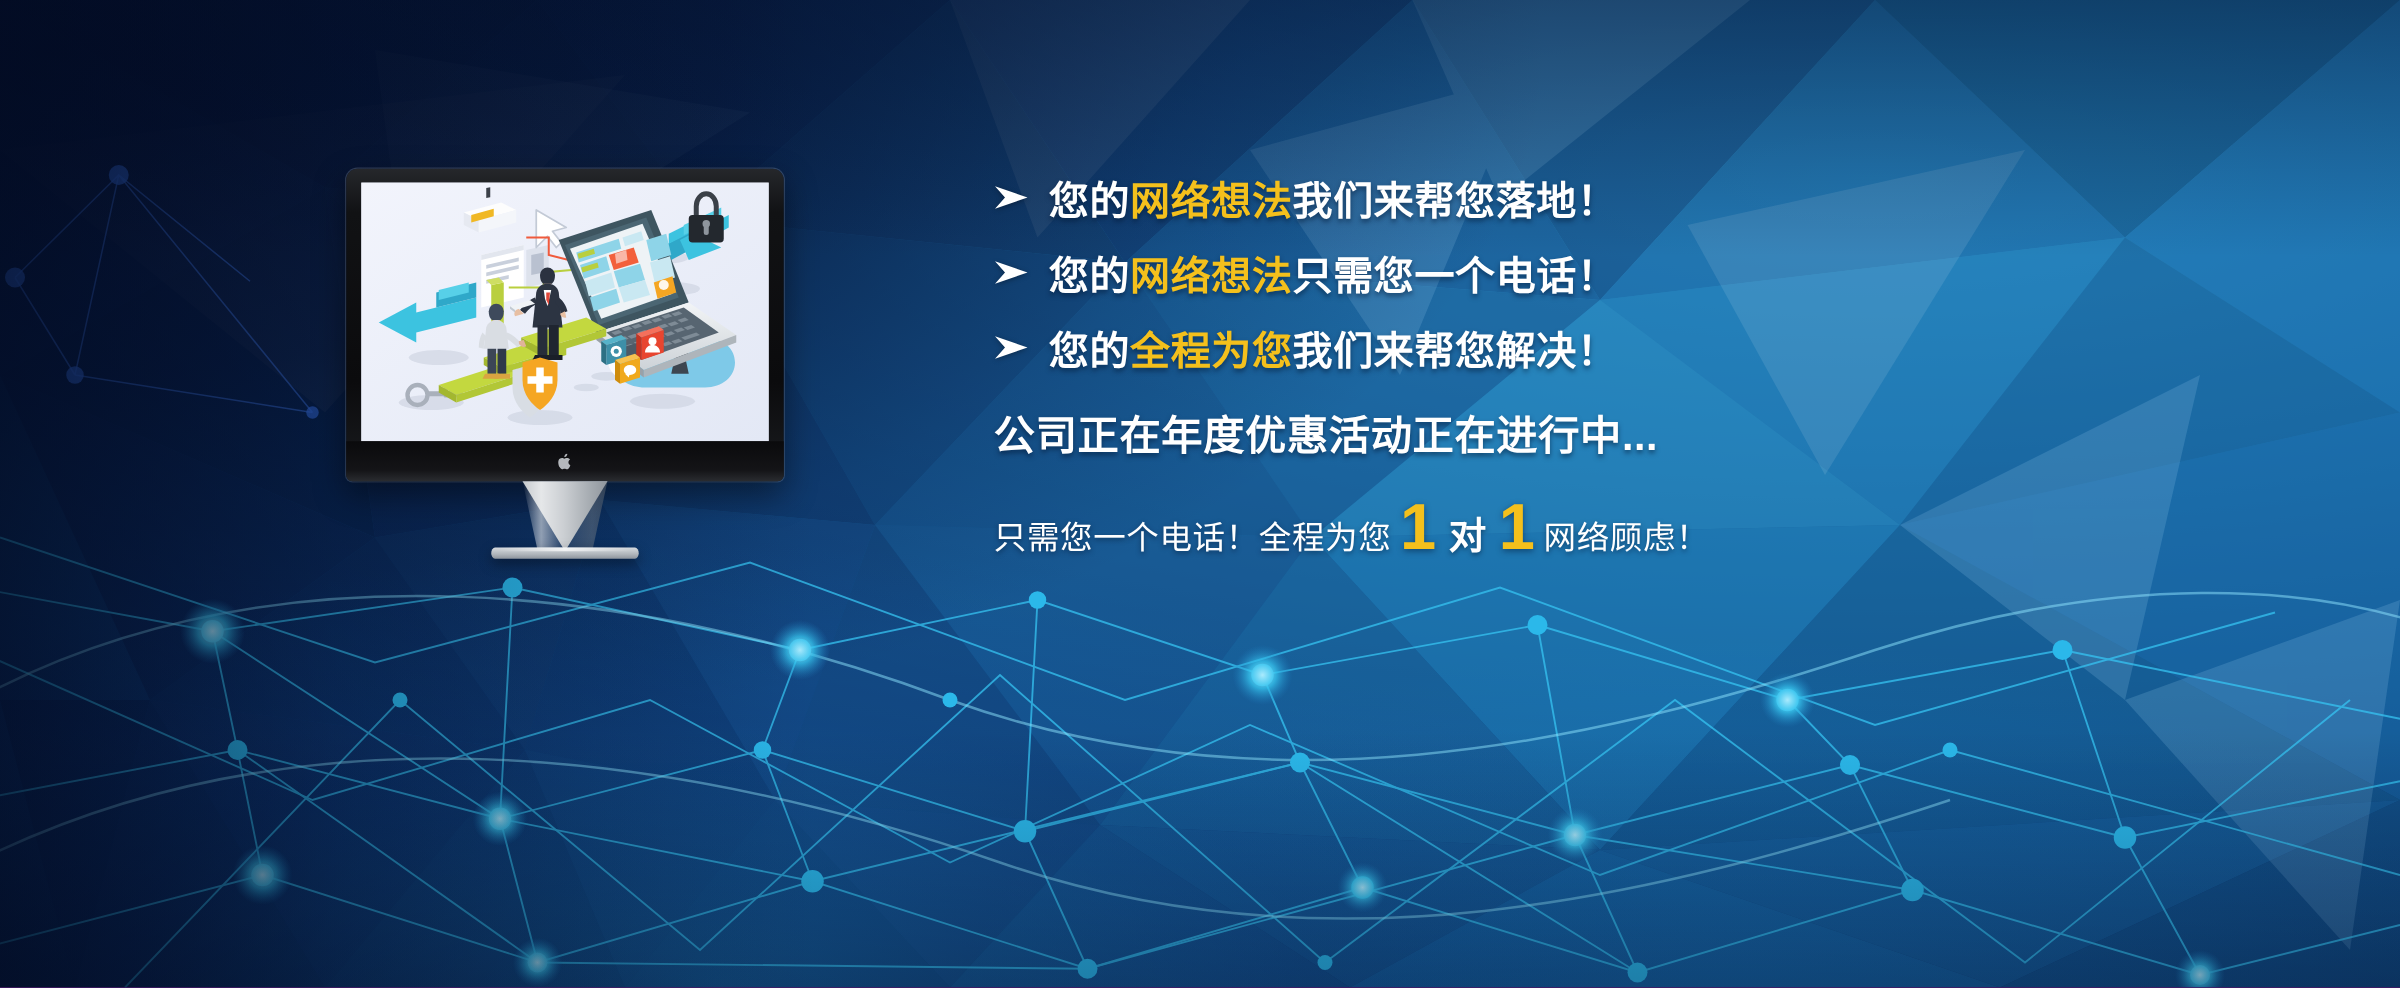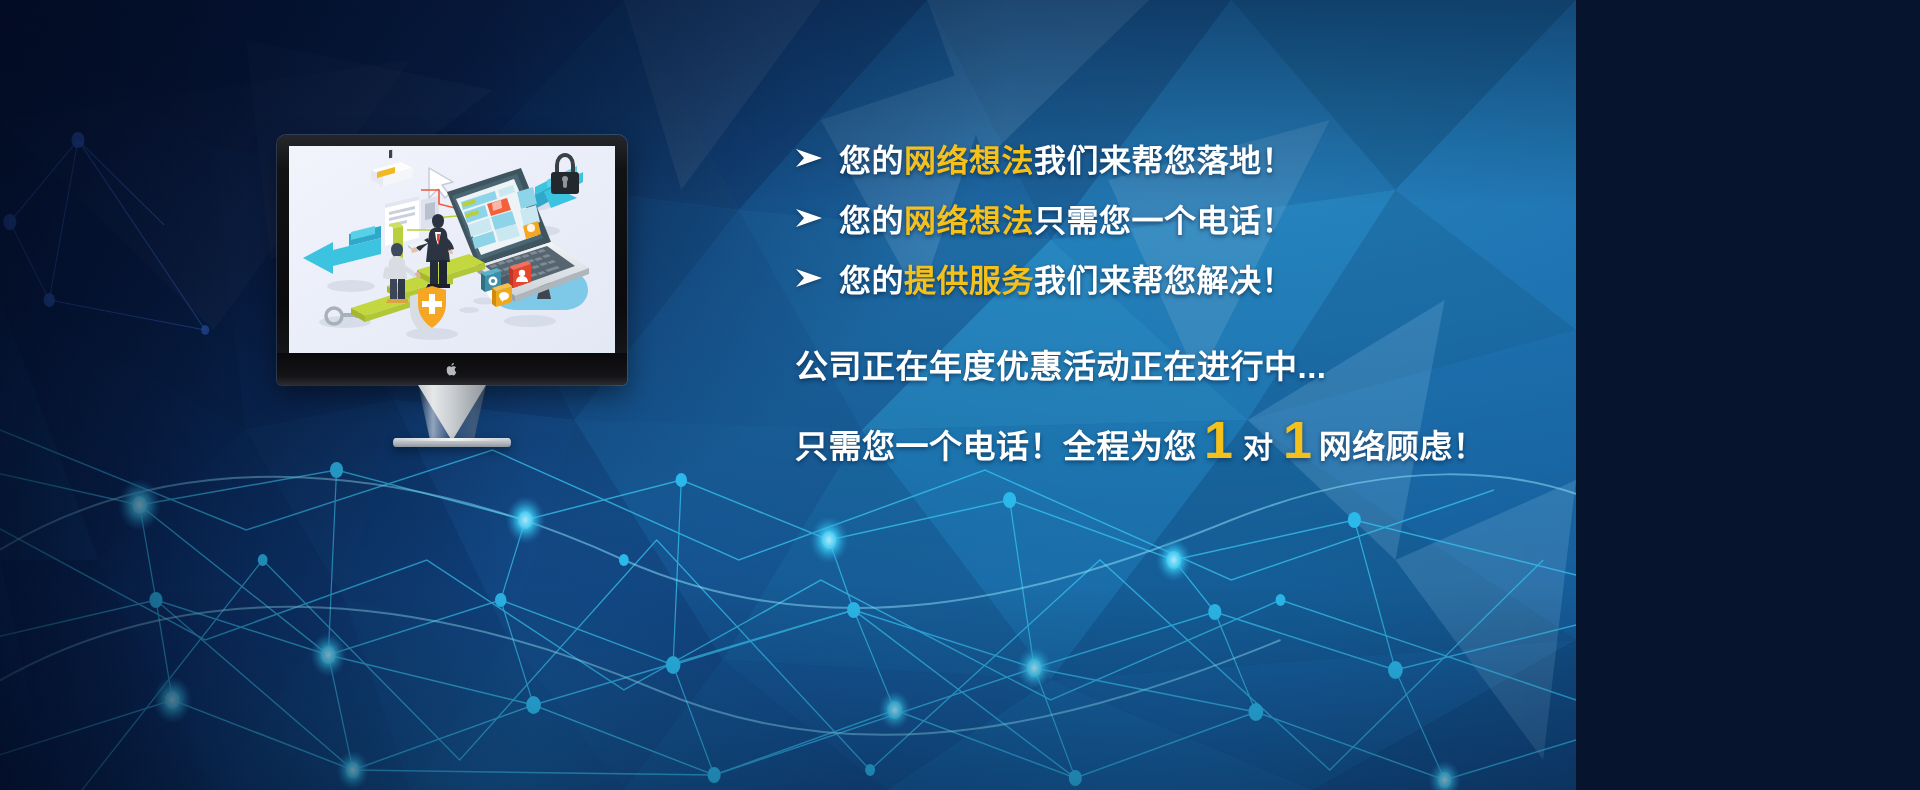--- a/index.html
+++ b/index.html
@@ -3,21 +3,21 @@
 <meta charset="utf-8">
 <title>Banner</title>
 <style>
   html,body{margin:0;padding:0;background:#07142e;}
   body{
     font-family:"Liberation Sans","DejaVu Sans",sans-serif;
     -webkit-font-smoothing:antialiased;
   }
   #banner{
     position:relative;
-    width:1576px;
+    width:1920px;
     height:790px;
     overflow:hidden;
     background:#a21caf;
   }
   
   .bg-layer{position:absolute;inset:0;}
   .bg-base{
     background:
       radial-gradient(130% 100% at 78% 18%, #2f8ec4 0%, #1f72ad 28%, #12538e 55%, #0b2f63 80%, #071c43 100%);
   }
@@ -90,28 +90,28 @@
   }
   .bullet-icon{
     width:44px;flex:0 0 44px;display:flex;align-items:center;
   }
   .bullet-icon svg{display:block;filter:drop-shadow(0 1px 2px rgba(0,0,0,.35));}
   .bullet-text{
     font-size:32px;font-weight:bold;color:#ffffff;letter-spacing:.5px;
     text-shadow:0 2px 4px rgba(2,20,48,.55);white-space:nowrap;
   }
   .hl{color:#f4c01c;}
-  .promo-row{margin-top:32px;}
+  .promo-row{margin-top:14px;}
   .promo-text{
     font-size:33px;font-weight:bold;color:#ffffff;letter-spacing:.5px;white-space:nowrap;
     text-shadow:0 2px 4px rgba(2,20,48,.55);
   }
   .cta-row{margin-top:26px;display:flex;align-items:baseline;white-space:nowrap;}
   .cta-text{
-    font-size:33px;font-weight:bold;color:#ffffff;letter-spacing:.5px;
+    font-size:26px;font-weight:normal;color:#ffffff;letter-spacing:.5px;
     text-shadow:0 2px 4px rgba(2,20,48,.55);
   }
   .cta-num{
     font-size:52px;font-weight:bold;color:#f4c01c;line-height:1;
     padding:0 7px;text-shadow:0 2px 5px rgba(2,20,48,.5);
   }
   .cta-mid{font-size:30px;font-weight:bold;color:#ffffff;padding:0 3px;
     text-shadow:0 2px 4px rgba(2,20,48,.55);}
 </style>
 </head>
@@ -531,21 +531,21 @@
       </span>
       <span class="bullet-text"><span>您的</span><span class="hl">网络想法</span><span>只需您一个电话！</span></span>
     </div>
 
     <div class="bullet-row">
       <span class="bullet-icon">
         <svg width="28" height="20" viewBox="0 0 28 20">
             <polygon points="1,1 27,10 1,19 9,10" fill="#ffffff"></polygon>
           </svg>
       </span>
-      <span class="bullet-text"><span>您的</span><span class="hl">提供服务</span><span>我们来帮您解决！</span></span>
+      <span class="bullet-text"><span>您的</span><span class="hl">全程为您</span><span>我们来帮您解决！</span></span>
     </div>
 
     <div class="promo-row">
       <span class="promo-text">公司正在年度优惠活动正在进行中...</span>
     </div>
 
     <div class="cta-row">
       <span class="cta-text">只需您一个电话！全程为您</span>
       <span class="cta-num">1</span>
       <span class="cta-mid">对</span>

